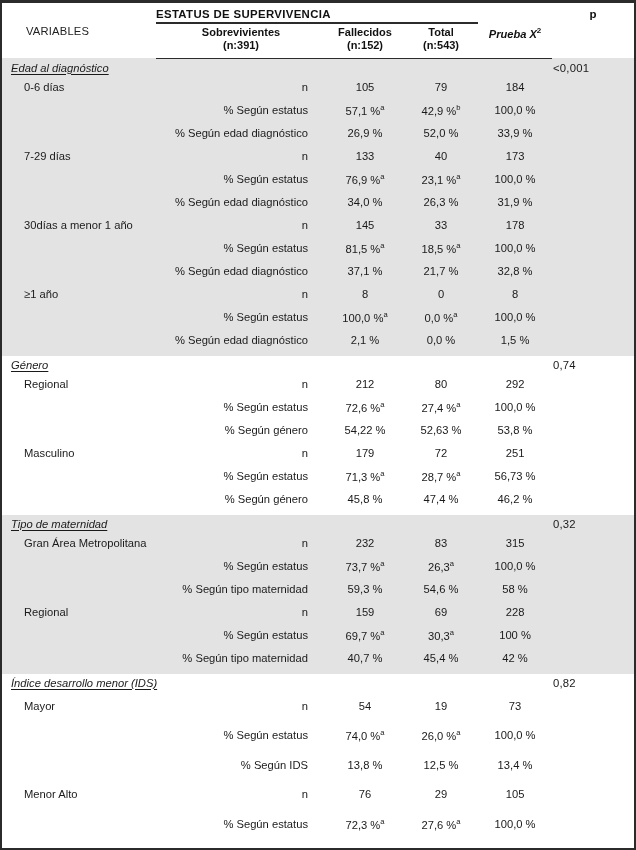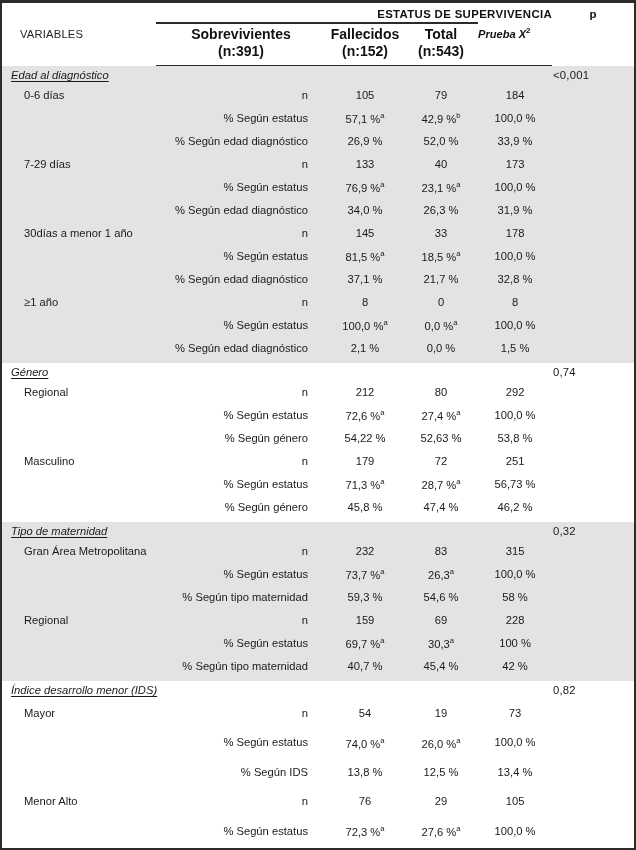--- a/index.html
+++ b/index.html
@@ -31,21 +31,21 @@
   }
   col.c-var   { width: 154px; }
   col.c-stat  { width: 170px; }
   col.c-sob   { width: 78px; }
   col.c-fal   { width: 74px; }
   col.c-tot   { width: 74px; }
   col.c-p     { width: 82px; }
 
   
   .hdr-group {
-    text-align: right;
+    text-align: left;
     font-weight: bold;
     font-size: 11.4px;
     letter-spacing: 0.35px;
     padding: 5px 0 2px 0;
     vertical-align: bottom;
     color: #111;
   }
   .hdr-p-top {
     text-align: center;
     font-weight: bold;
@@ -55,39 +55,39 @@
     color: #111;
   }
   .hdr-rule-cell { padding: 0; height: 2px; }
   .hdr-rule {
     height: 1.5px;
     background: #2b2b2b;
     width: 100%;
   }
   .hdr-variables {
     text-align: left;
-    padding-left: 18px;
+    padding-left: 24px;
     font-size: 11.2px;
     vertical-align: middle;
     color: #222;
     letter-spacing: 0.2px;
     margin-top: 40px;
   }
   .hdr-col {
     text-align: center;
     font-weight: bold;
-    font-size: 14px;
+    font-size: 11px;
     line-height: 1.22;
     padding: 2px 0 5px 0;
     vertical-align: top;
     color: #111;
   }
   .hdr-col .sub { font-weight: bold; display: block; }
   .hdr-p-sub {
-    text-align: left;
+    text-align: center;
     font-weight: bold;
     font-style: italic;
     font-size: 11.1px;
     padding: 2px 0 5px 0;
     vertical-align: top;
     color: #111;
     margin-top: 42px;
   }
   .hdr-p-sub sup { font-style: normal; font-size: 8px; }
 

